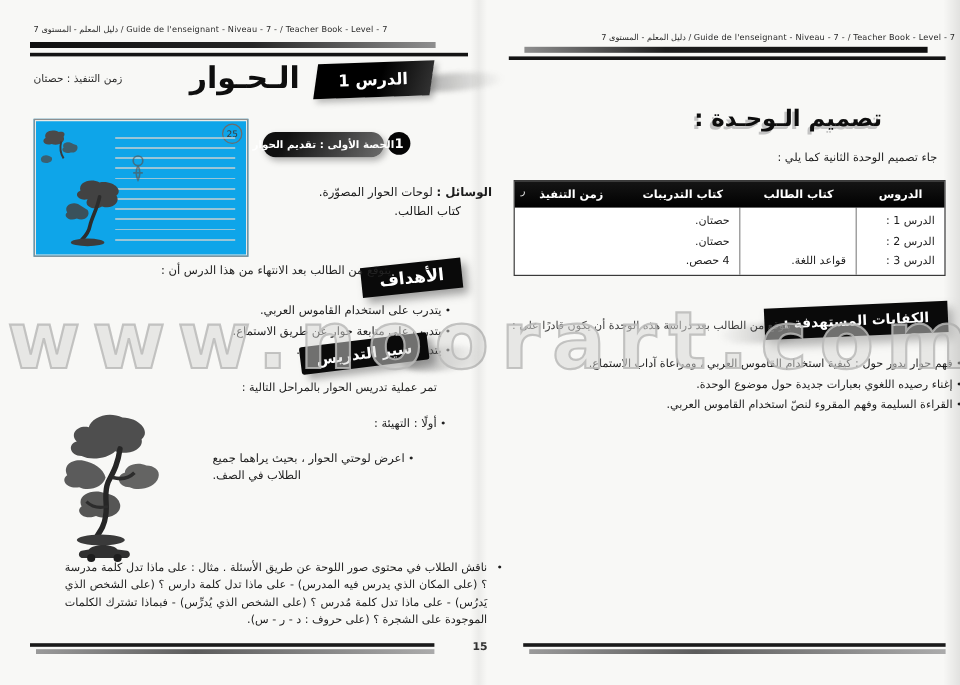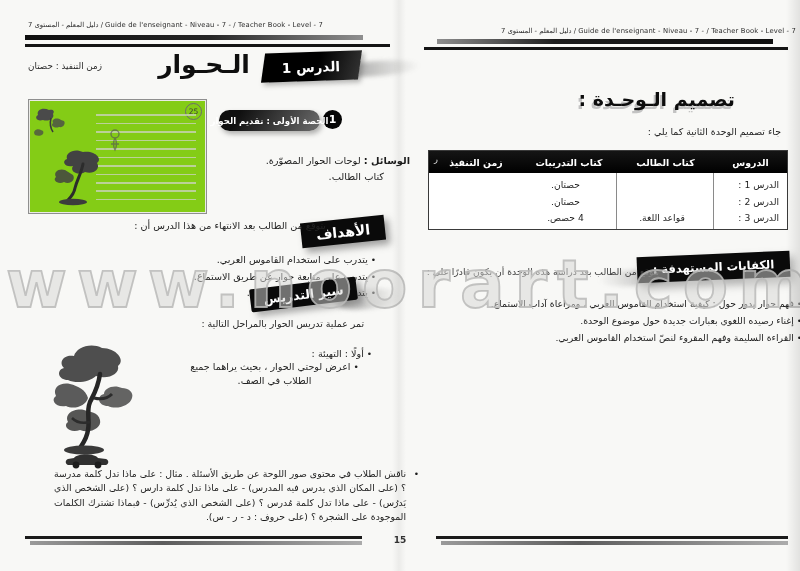--- a/index.html
+++ b/index.html
@@ -54,38 +54,38 @@
   .bullet-line{direction:rtl;}
   .bullet-line::before{content:"\2022\00a0";font-size:9px;}
   .obj-list div, .comp-list div{white-space:nowrap;text-align:right;}
   .obj-list{line-height:15.5px;font-size:9.6px;}
   .comp-list{line-height:16.8px;font-size:9.3px;}
   .discussion{font-size:9.3px;line-height:14.4px;text-align:justify;text-align-last:right;
      padding-right:13px;position:relative;}
   .discussion::before{content:"\2022";position:absolute;right:0;top:0;font-size:9px;}
 
   
-  .thumb{left:28px;top:99px;width:177px;height:113px;border:1px solid #8f8f8f;background:#84cc16;
+  .thumb{left:28px;top:99px;width:177px;height:113px;border:1px solid #8f8f8f;background:#0ea5e9;
      box-shadow:inset 0 0 0 1px #eaeae6;}
   .thumb-num{position:absolute;top:3px;right:4px;width:15px;height:15px;border:1.5px solid #6c6c6c;
      border-radius:50%;font-size:7.5px;color:#3a3a3a;}
   .thumb-lines{position:absolute;top:14px;right:10px;width:100px;height:88px;opacity:.7;
      background:repeating-linear-gradient(to bottom,#d3d3d0 0,#d3d3d0 1.5px,transparent 1.5px,transparent 8.5px);}
 
   
   .title-right{left:545px;top:88px;width:190px;text-align:right;font-size:19px;font-weight:bold;
      color:#0d0d0d;text-shadow:-2px 2.5px 0 #c3c3c3;}
   .unit-table{left:428px;top:150px;width:358px;direction:rtl;border:1px solid #3a3a3a;background:#fff;}
   .thead{display:grid;grid-template-columns:73px 97px 96px 90px;height:22px;
      background:linear-gradient(180deg,#151515,#000);color:#fff;font-size:9.4px;font-weight:bold;
      align-items:center;text-align:center;position:relative;}
   .corner-mark{position:absolute;left:5px;top:4px;font-size:8px;color:#eee;font-weight:normal;}
   .tbody{display:grid;grid-template-columns:73px 97px 96px 90px;height:56px;}
   .tcell{padding:4px 8px 0 2px;font-size:9.2px;line-height:16.5px;text-align:right;}
-  .tcell + .tcell{border-left:none;border-right:1px solid #8a8a8a;text-align:center;}
+  .tcell + .tcell{border-left:none;border-right:1px solid #8a8a8a;}
   .tbody .tcell:first-child{border-right:none;}
   .tcell + .tcell{border-right:none;border-inline-start:1px solid #8a8a8a;}
   .tline{min-height:16.5px;white-space:nowrap;}
 
   
   .watermark{left:6px;top:246px;width:800px;font-size:66px;font-weight:bold;letter-spacing:10px;
      white-space:nowrap;z-index:40;pointer-events:none;color:rgba(214,214,212,.5);
      -webkit-text-stroke:1.8px rgba(186,186,184,.85);}
   .fold{left:392px;top:0;width:14px;height:571px;z-index:60;pointer-events:none;
      background:linear-gradient(90deg,rgba(0,0,0,0) 0%,rgba(0,0,0,.05) 50%,rgba(0,0,0,0) 100%);}
@@ -146,21 +146,21 @@
   <div class="abs obj-list" style="right:448px;top:252px;">
     <div class="bullet-line">يتدرب على استخدام القاموس العربي.</div>
     <div class="bullet-line">يتدرب على متابعة حوار عن طريق الاستماع.</div>
     <div class="bullet-line">يتدرب على قراءة حوار وفهمه.</div>
   </div>
 
   <div class="abs swoosh swoosh-proc"></div>
   <div class="abs banner proc-banner center">سير التدريس</div>
   <div class="abs rtl nowrap body-txt" style="right:460px;top:318px;font-size:9.4px;">تمر عملية تدريس الحوار بالمراحل التالية :</div>
   <div class="abs bullet-line body-txt nowrap" style="right:452px;top:348px;">أولًا : التهيئة :</div>
-  <div class="abs bullet-line body-txt" style="right:452px;top:360px;width:195px;text-align:center;line-height:14px;">اعرض لوحتي الحوار ، بحيث يراهما جميع الطلاب في الصف.</div>
+  <div class="abs bullet-line body-txt" style="right:452px;top:376px;width:195px;text-align:left;line-height:14px;">اعرض لوحتي الحوار ، بحيث يراهما جميع الطلاب في الصف.</div>
 
   <svg class="abs" style="left:50px;top:342px;" width="112" height="128" viewBox="0 0 112 128">
     <g fill="#3f3f3f">
       <path d="M52 6 C40 0 26 6 24 14 C14 12 8 20 14 26 C6 28 8 38 18 38 C26 42 40 40 46 34 C58 38 70 32 68 24 C76 18 66 6 52 6 Z" opacity=".92"></path>
       <path d="M20 42 C10 40 2 46 6 54 C0 58 6 66 16 64 C24 68 36 64 38 56 C36 48 28 44 20 42 Z" opacity=".85"></path>
       <path d="M72 46 C64 42 54 46 54 52 C46 54 48 64 58 64 C66 68 80 64 82 56 C84 50 78 46 72 46 Z" opacity=".8"></path>
       <path d="M34 68 C24 66 14 72 18 80 C12 84 20 92 30 88 C40 92 52 86 50 78 C48 70 40 70 34 68 Z" opacity=".88"></path>
     </g>
     <path d="M50 32 C48 46 44 52 40 60 C36 70 40 78 38 88 C37 96 34 100 30 106" stroke="#262626" stroke-width="4.5" fill="none" stroke-linecap="round"></path>
     <path d="M44 56 C52 58 58 56 62 52" stroke="#2c2c2c" stroke-width="3" fill="none"></path>

